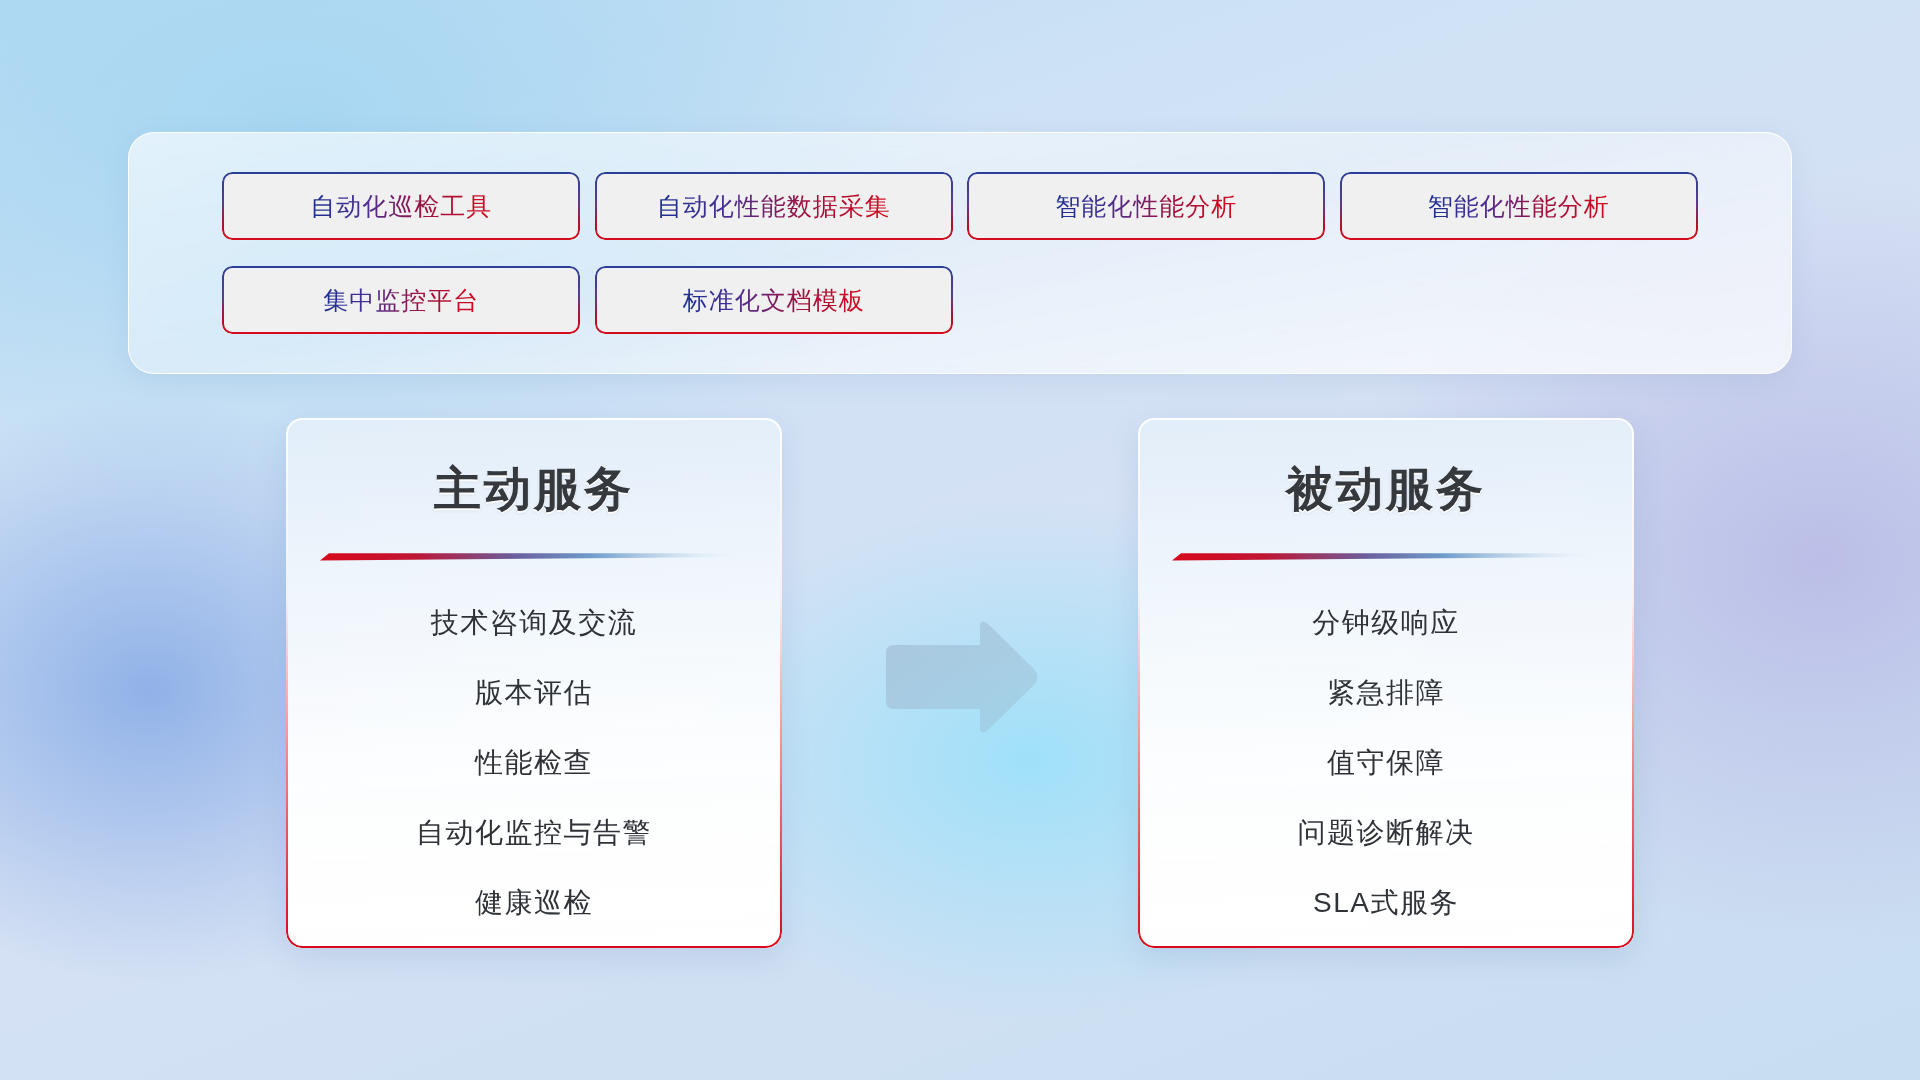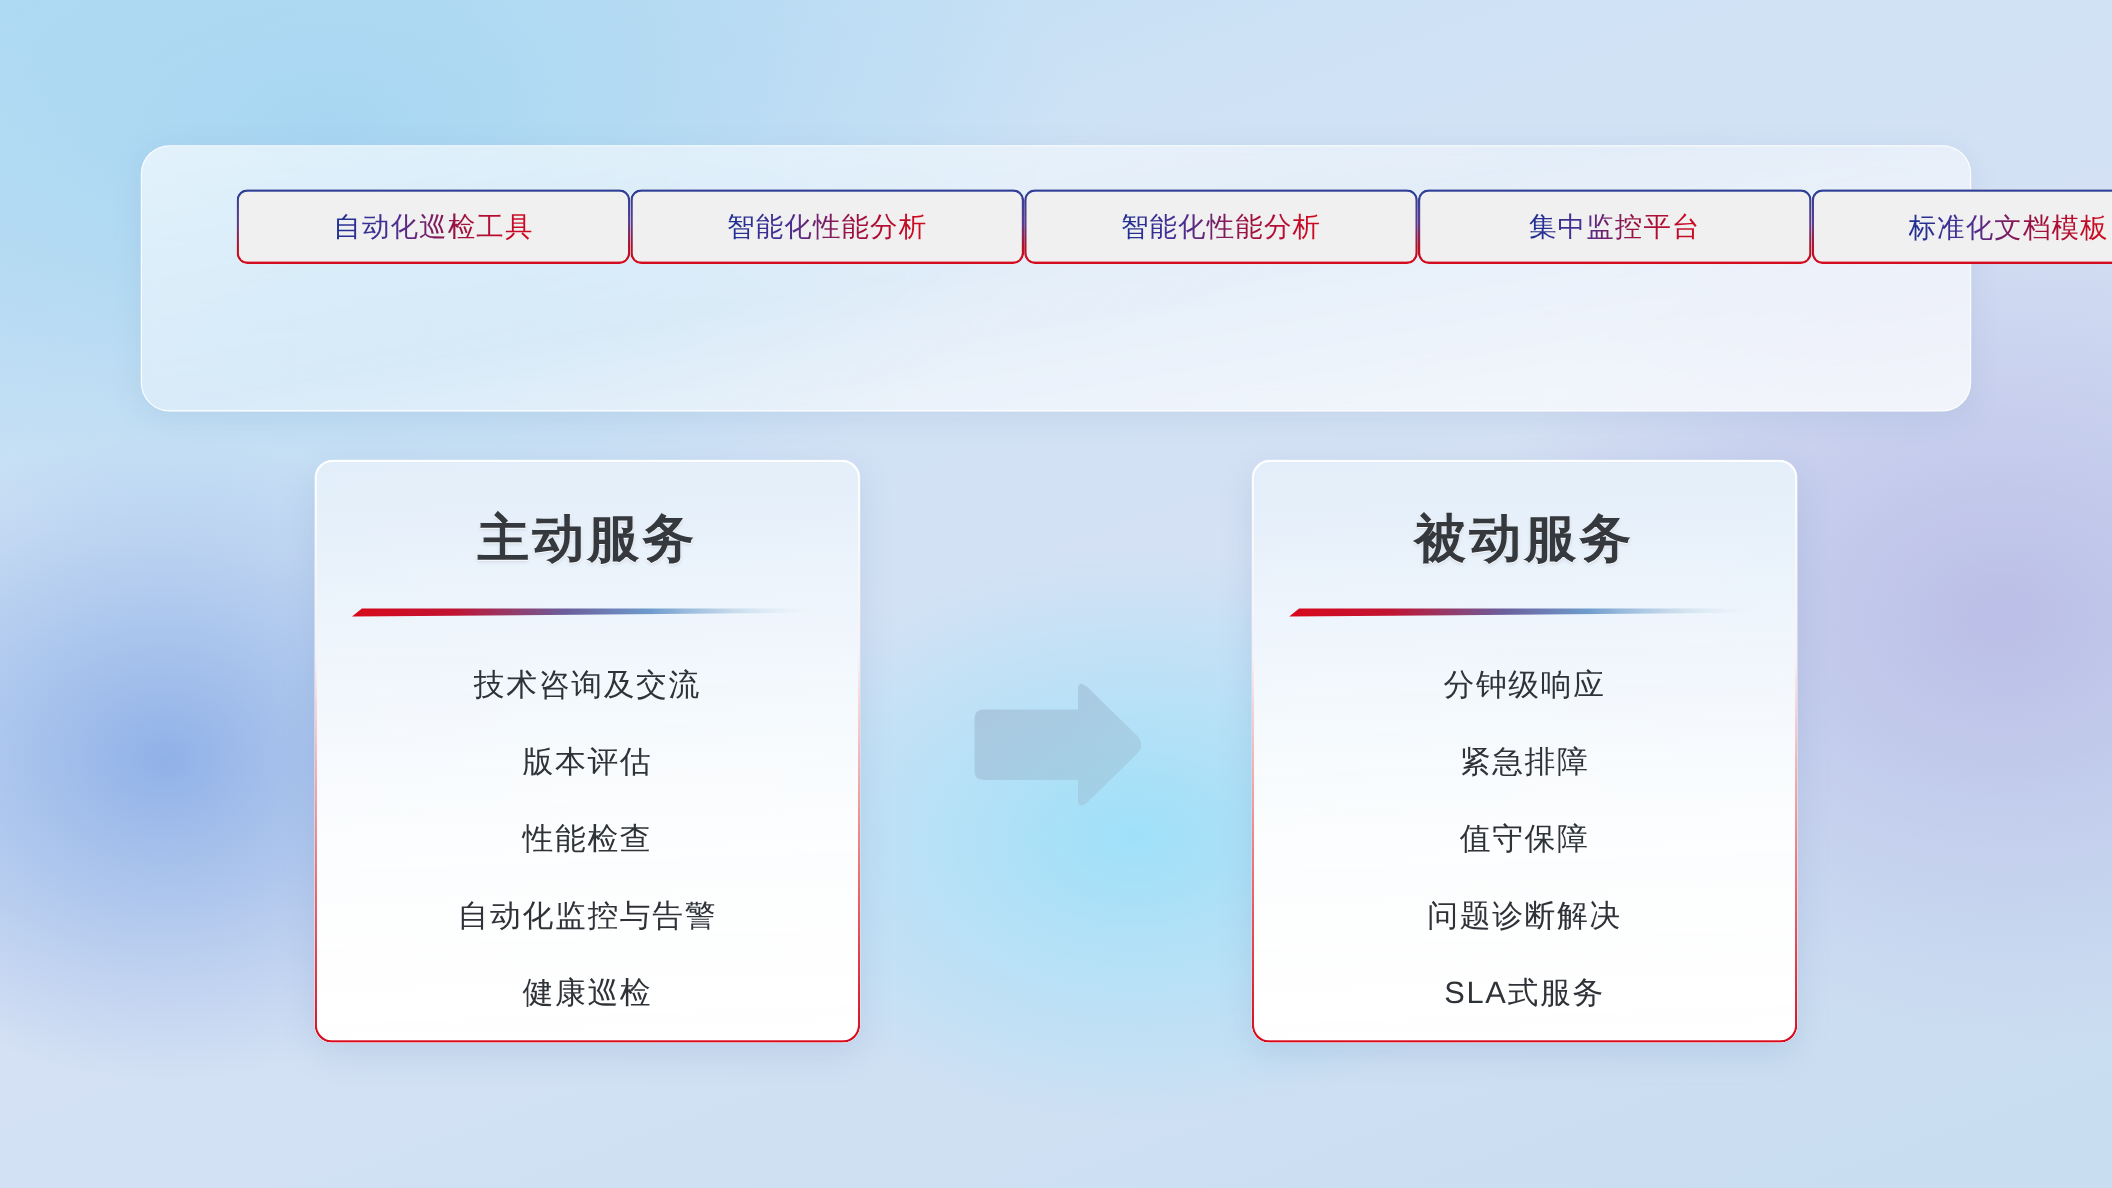--- a/index.html
+++ b/index.html
@@ -27,21 +27,21 @@
     left: 128px; top: 132px;
     width: 1664px; height: 242px;
     border-radius: 26px;
     border: 1.5px solid rgba(255,255,255,0.92);
     background: linear-gradient(170deg, rgba(255,255,255,0.66) 0%, rgba(255,255,255,0.40) 45%, rgba(255,255,255,0.78) 100%);
     box-shadow: 0 6px 26px rgba(90,130,180,0.13);
     -webkit-backdrop-filter: blur(8px);
     backdrop-filter: blur(8px);
     box-sizing: border-box;
     display: grid;
-    grid-template-columns: repeat(5, 1fr);
+    grid-template-columns: repeat(4, 1fr);
     grid-template-rows: repeat(2, 1fr);
     align-items: center;
     justify-items: center;
     padding: 26px 86px;
   }
   .pill {
     position: relative;
     width: 358px; height: 68px;
     border-radius: 10px;
     display: flex; align-items: center; justify-content: center;
@@ -144,20 +144,23 @@
 <body>
 
 <div id="stage">
 
   <div id="pills-panel">
 
     <div class="pill">
       <span class="pill-label">自动化巡检工具</span>
     </div>
 
+    <div class="pill">
+      <span class="pill-label">自动化性能数据采集</span>
+    </div>
 
     <div class="pill">
       <span class="pill-label">智能化性能分析</span>
     </div>
 
     <div class="pill">
       <span class="pill-label">智能化性能分析</span>
     </div>
 
     <div class="pill">

